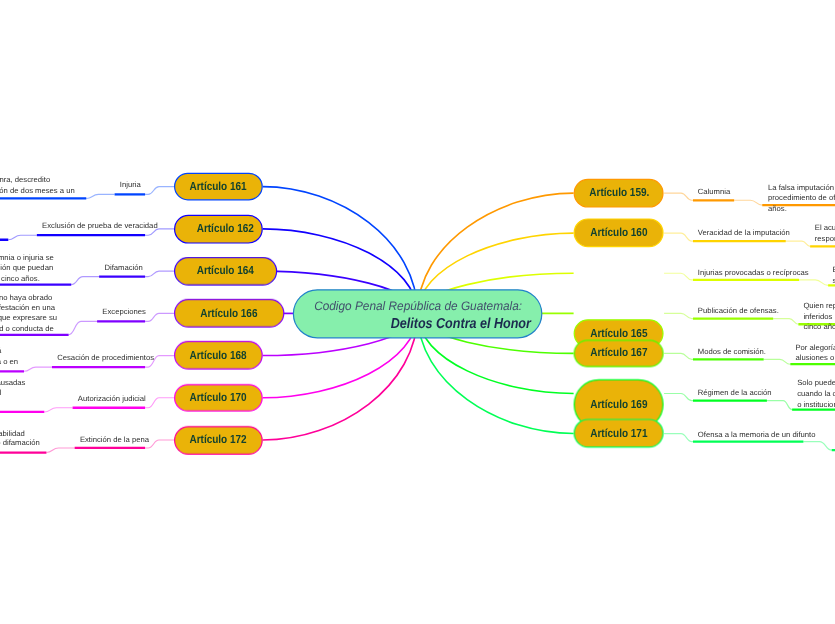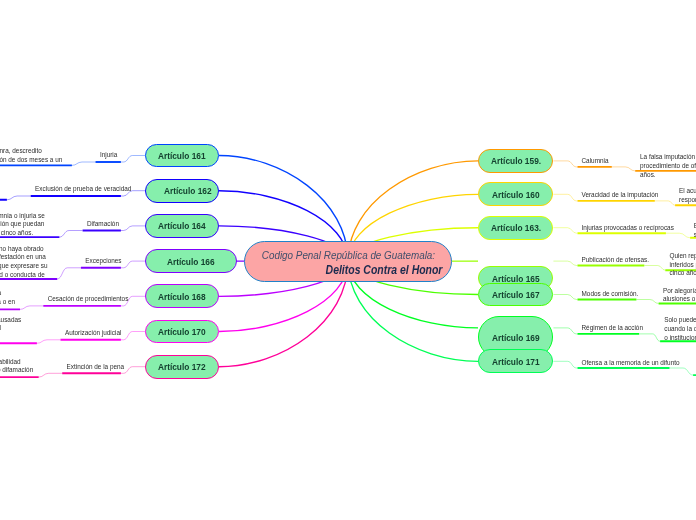--- a/index.html
+++ b/index.html
@@ -1,25 +1,25 @@
 <!DOCTYPE html>
 <html><head>
 <meta charset="utf-8">
 <title>Mind map</title>
 <style>
   html,body{margin:0;padding:0;}
   body{width:696px;height:520px;background:#ffffff;overflow:hidden;position:relative;
        font-family:"Liberation Sans",sans-serif;}
   #stage{position:absolute;left:0;top:0;width:696px;height:520px;overflow:hidden;}
   svg#wires{position:absolute;left:0;top:0;width:696px;height:520px;}
-  .node{position:absolute;box-sizing:border-box;border-radius:999px;background:#86efac;
+  .node{position:absolute;box-sizing:border-box;border-radius:999px;background:#eab308;
         display:flex;align-items:center;justify-content:center;}
   .node > span{font-weight:bold;font-size:9.7px;color:#14422f;white-space:nowrap;
         display:inline-block;transform:scaleX(0.86) translateZ(0);}
-  .cnode{position:absolute;box-sizing:border-box;border-radius:21px;background:#fca5a5;}
+  .cnode{position:absolute;box-sizing:border-box;border-radius:21px;background:#86efac;}
   .cl1w,.cl2w{position:absolute;left:0;width:100%;text-align:center;}
   .cl1{font-style:italic;font-size:10.3px;color:#414f6b;white-space:nowrap;
        display:inline-block;transform:scaleX(0.958) translateZ(0);line-height:11px;}
   .cl2{font-style:italic;font-weight:bold;font-size:12px;color:#1b2a4e;white-space:nowrap;
        display:inline-block;transform:scaleX(0.872) translateZ(0);line-height:14px;}
   .lbl{position:absolute;font-size:6.4px;color:#2d2d2d;white-space:nowrap;
        transform:translateZ(0);line-height:8.7px;}
   .leafline{position:absolute;font-size:6.4px;color:#2d2d2d;white-space:nowrap;
        transform:translateZ(0);line-height:8.7px;}
   .leafblk{position:absolute;font-size:6.4px;color:#2d2d2d;white-space:nowrap;
@@ -104,43 +104,40 @@
 <div class="cnode" style="left:244px;top:240.8px;width:208px;height:41.2px;border:1.7px solid #2182c9;">
   <div class="cl1w" style="top:3.3px;"><span class="cl1">Codigo Penal República de Guatemala:</span></div>
   <div class="cl2w" style="top:18.5px;text-align:right;"><span class="cl2">Delitos Contra el Honor</span></div>
 </div>
 <div class="node" style="left:145px;top:143.6px;width:74px;height:23.8px;border:1.4px solid #0044ff;">
       <span>Artículo 161</span>
     </div>
 <div class="node" style="left:145px;top:178.8px;width:74px;height:23.8px;border:1.4px solid #1100ff;padding-left:12px;">
       <span>Artículo 162</span>
     </div>
-<div class="node" style="left:145px;top:214.0px;width:74px;height:23.8px;border:1.4px solid #3a00ff;">
+<div class="node" style="left:145px;top:214.0px;width:86px;height:23.8px;border:1.4px solid #3a00ff;">
       <span>Artículo 164</span>
     </div>
 <div class="node" style="left:145px;top:249.2px;width:92px;height:23.8px;border:1.4px solid #7f00ff;">
       <span>Artículo 166</span>
     </div>
 <div class="node" style="left:145px;top:284.4px;width:74px;height:23.8px;border:1.4px solid #bb00ff;">
       <span>Artículo 168</span>
     </div>
 <div class="node" style="left:145px;top:319.6px;width:74px;height:23.8px;border:1.4px solid #ff00ee;">
       <span>Artículo 170</span>
     </div>
 <div class="node" style="left:145px;top:354.8px;width:74px;height:23.8px;border:1.4px solid #ff0099;">
       <span>Artículo 172</span>
     </div>
 <div class="node" style="left:478px;top:149.0px;width:75.4px;height:23.8px;border:1.4px solid #ff9900;">
       <span>Artículo 159.</span>
     </div>
 <div class="node" style="left:478px;top:182.4px;width:75.4px;height:23.8px;border:1.4px solid #ffd400;">
       <span>Artículo 160</span>
-    </div>
-<div class="node" style="left:478px;top:215.8px;width:75.4px;height:23.8px;border:1.4px solid #ddff00;">
-      <span>Artículo 163.</span>
     </div>
 <div class="node" style="left:478px;top:249.2px;width:75px;height:23.8px;border:1.4px solid #99ff00;margin-top:17px;">
       <span>Artículo 165</span>
     </div>
 <div class="node" style="left:478px;top:282.6px;width:75.4px;height:23.8px;border:1.4px solid #4dff00;">
       <span>Artículo 167</span>
     </div>
 <div class="node" style="left:478px;top:316.0px;width:75.4px;height:42px;border:1.4px solid #00ff22;">
       <span>Artículo 169</span>
     </div>

